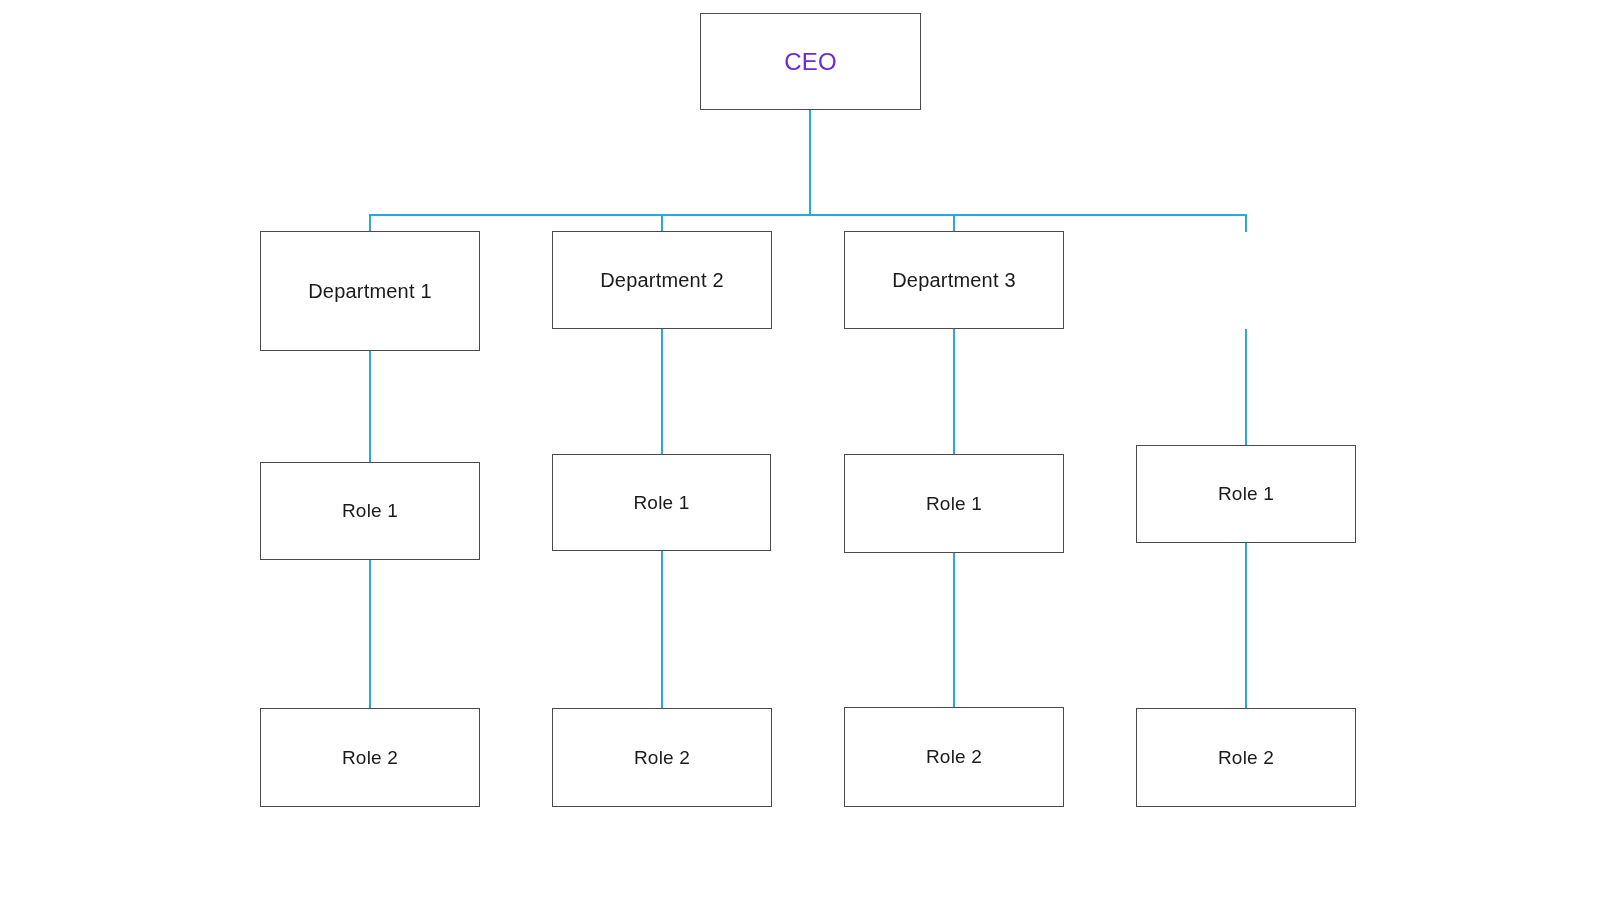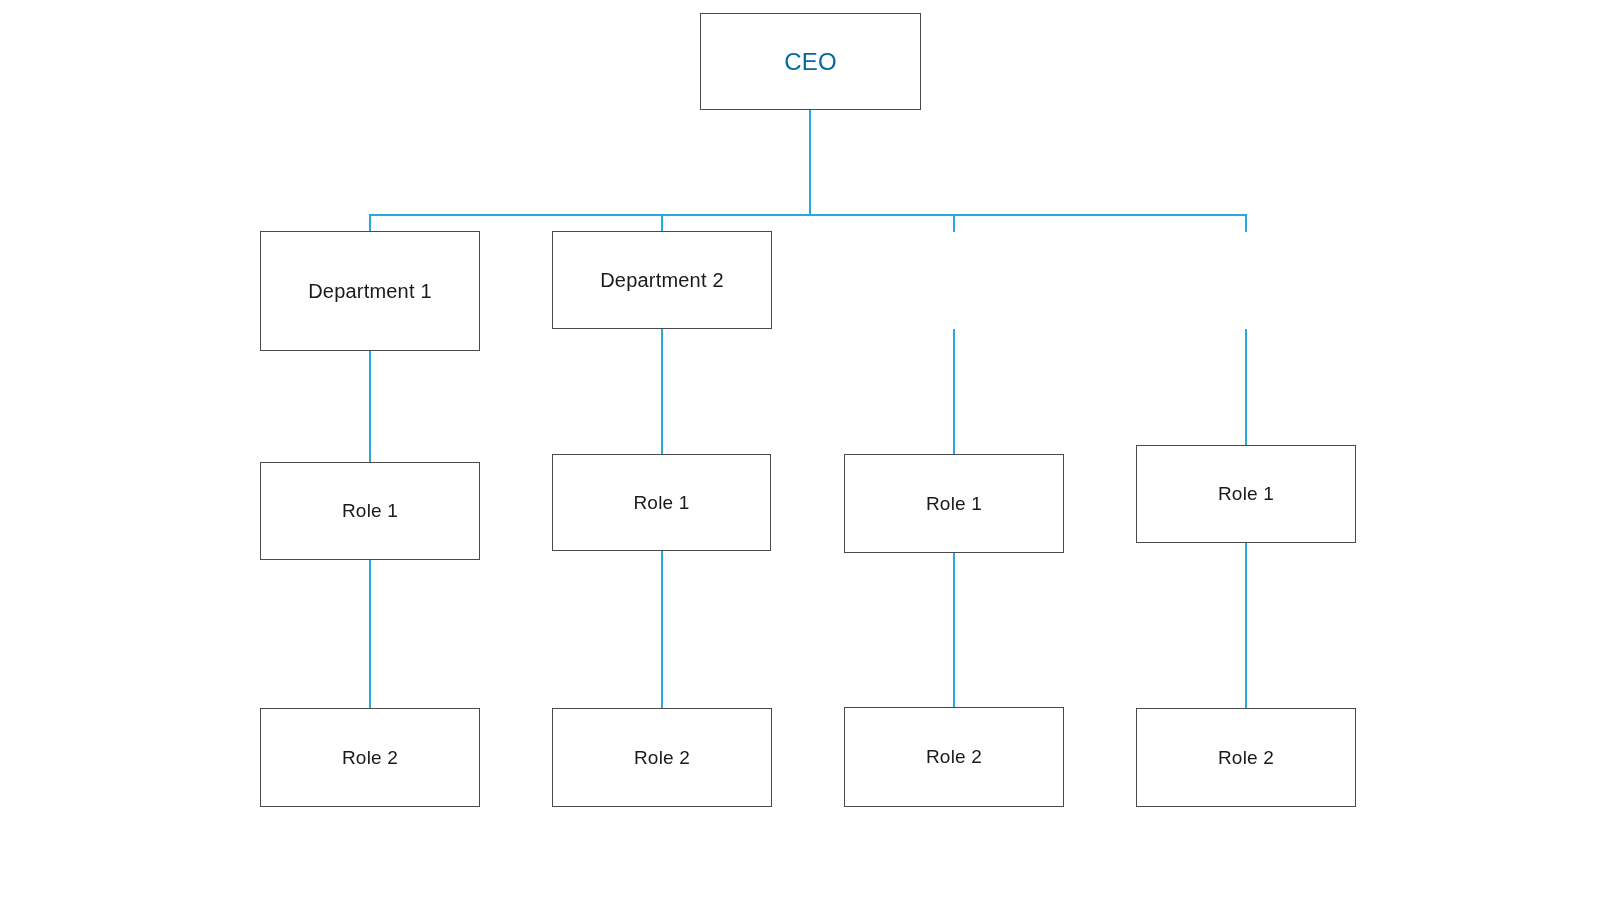--- a/index.html
+++ b/index.html
@@ -54,28 +54,31 @@
     <div class="edge" style="background: rgb(41, 168, 220); left: 953px; top: 214px; width: 2px; height: 18px;"></div>
     <div class="edge" style="background: rgb(41, 168, 220); left: 1245px; top: 214px; width: 2px; height: 18px;"></div>
     <div class="edge" style="background: rgb(41, 168, 220); left: 369px; top: 329px; width: 2px; height: 134px;"></div>
     <div class="edge" style="background: rgb(41, 168, 220); left: 661px; top: 329px; width: 2px; height: 126px;"></div>
     <div class="edge" style="background: rgb(41, 168, 220); left: 953px; top: 329px; width: 2px; height: 126px;"></div>
     <div class="edge" style="background: rgb(41, 168, 220); left: 1245px; top: 329px; width: 2px; height: 117px;"></div>
     <div class="edge" style="background: rgb(41, 168, 220); left: 369px; top: 559px; width: 2px; height: 150px;"></div>
     <div class="edge" style="background: rgb(41, 168, 220); left: 661px; top: 550px; width: 2px; height: 159px;"></div>
     <div class="edge" style="background: rgb(41, 168, 220); left: 953px; top: 552px; width: 2px; height: 156px;"></div>
     <div class="edge" style="background: rgb(41, 168, 220); left: 1245px; top: 542px; width: 2px; height: 167px;"></div>
-    <div class="node ceo" style="left: 700px; top: 13px; width: 221px; height: 97px; border-color: rgb(74, 74, 74); background: rgb(255, 255, 255); color: #0369a1;">
+    <div class="node ceo" style="left: 700px; top: 13px; width: 221px; height: 97px; border-color: rgb(74, 74, 74); background: rgb(255, 255, 255); color: #6d28d9;">
       <span>CEO</span>
     </div>
     <div class="node department" style="left: 260px; top: 231px; width: 220px; height: 120px; border-color: rgb(74, 74, 74); background: rgb(255, 255, 255); color: rgb(26, 26, 26);">
       <span>Department 1</span>
     </div>
     <div class="node department" style="left: 552px; top: 231px; width: 220px; height: 98px; border-color: rgb(74, 74, 74); background: rgb(255, 255, 255); color: rgb(26, 26, 26);">
       <span>Department 2</span>
+    </div>
+    <div class="node department" style="left: 844px; top: 231px; width: 220px; height: 98px; border-color: rgb(74, 74, 74); background: rgb(255, 255, 255); color: rgb(26, 26, 26);">
+      <span>Department 3</span>
     </div>
     <div class="node role" style="left: 260px; top: 462px; width: 220px; height: 98px; border-color: rgb(74, 74, 74); background: rgb(255, 255, 255); color: rgb(26, 26, 26);">
       <span>Role 1</span>
     </div>
     <div class="node role" style="left: 552px; top: 454px; width: 219px; height: 97px; border-color: rgb(74, 74, 74); background: rgb(255, 255, 255); color: rgb(26, 26, 26);">
       <span>Role 1</span>
     </div>
     <div class="node role" style="left: 844px; top: 454px; width: 220px; height: 99px; border-color: rgb(74, 74, 74); background: rgb(255, 255, 255); color: rgb(26, 26, 26);">
       <span>Role 1</span>
     </div>

